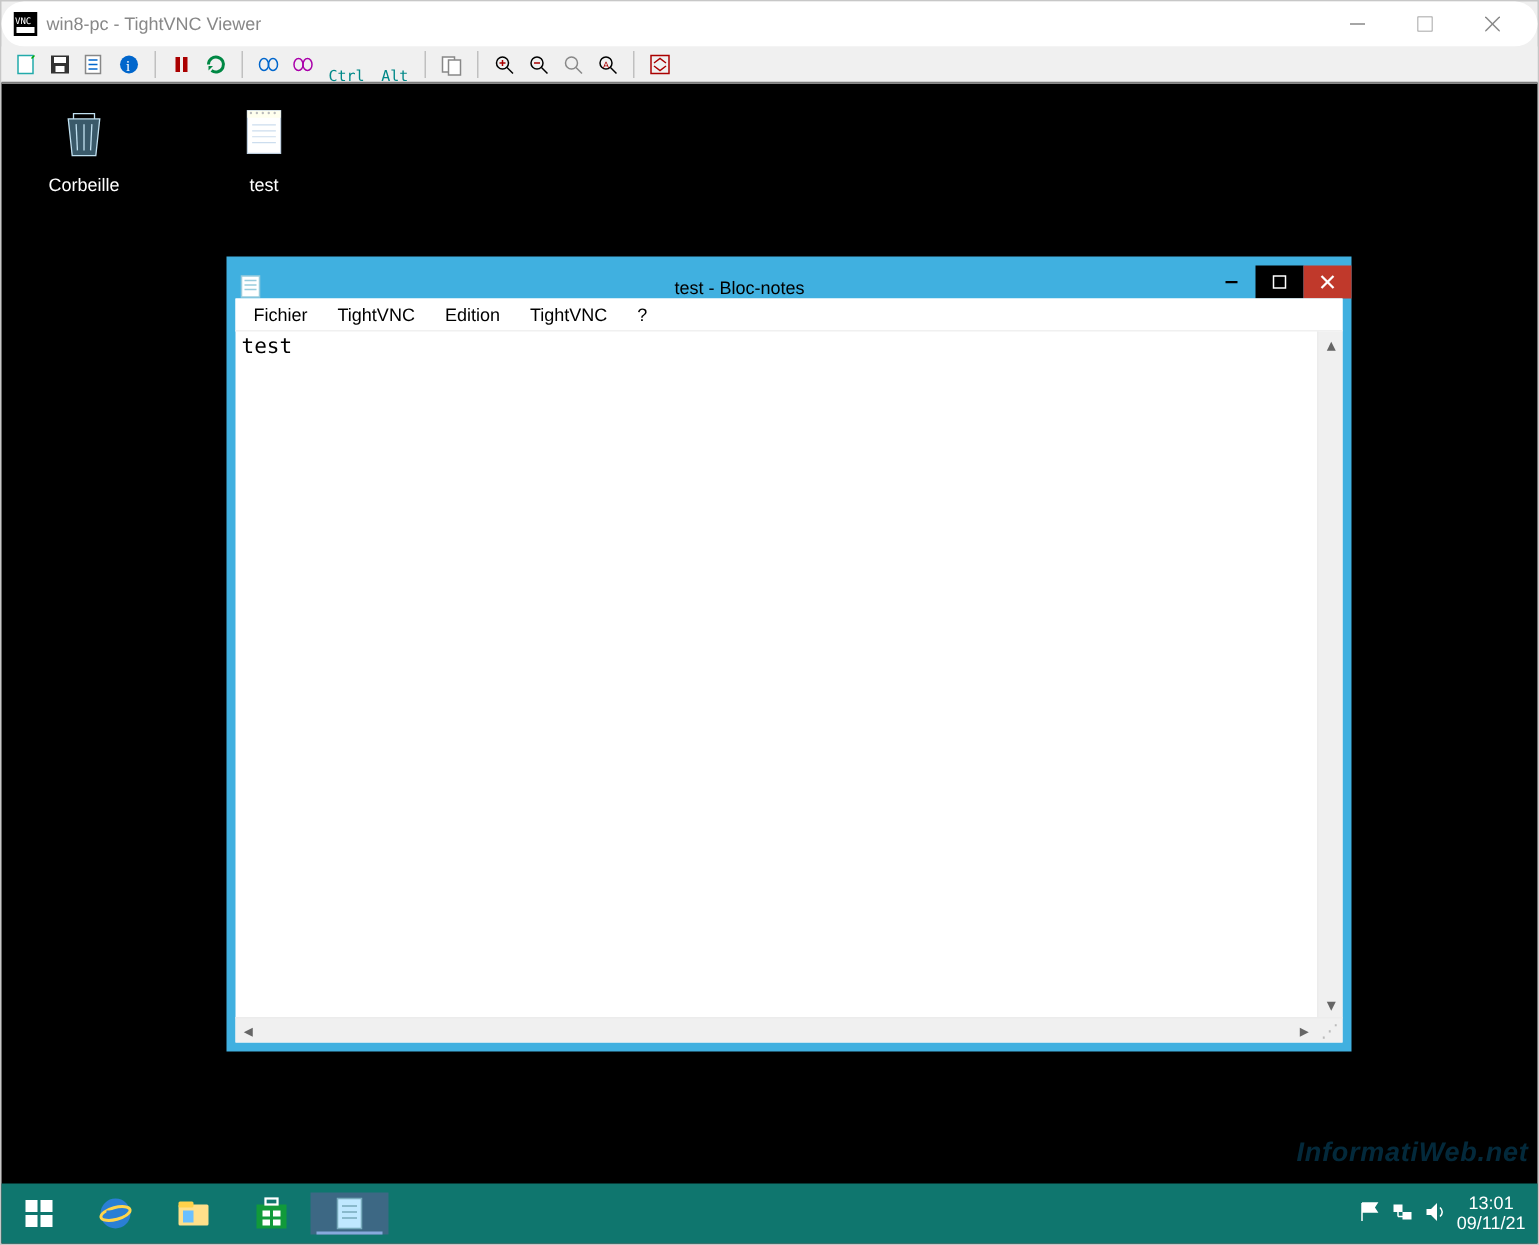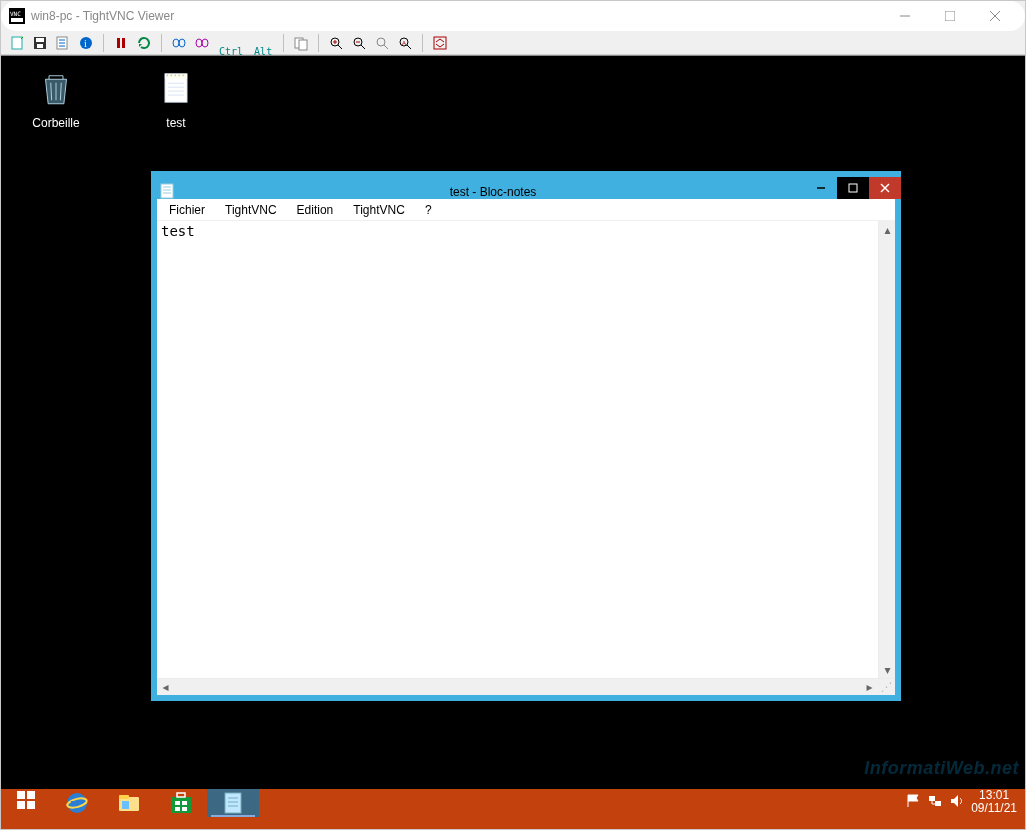--- a/index.html
+++ b/index.html
@@ -35,21 +35,21 @@
   .np-inner { flex: 1; margin: 0 6px 6px 6px; background: #fff; display: flex; flex-direction: column; }
   .np-menu { height: 22px; background: #fff; border-bottom: 1px solid #f0f0f0; display: flex; align-items: center; padding: 0 4px; gap: 4px; font-size: 12px; }
   .np-menu .mitem { padding: 2px 8px; cursor: default; }
   .np-body { flex: 1; display: flex; }
   .np-text { flex: 1; padding: 2px 4px; font-family: Consolas, monospace; font-size: 14px; border: none; outline: none; resize: none; white-space: pre; }
   .np-vscroll { width: 17px; background: #f0f0f0; border-left: 1px solid #ececec; display: flex; flex-direction: column; justify-content: space-between; }
   .np-hscroll { height: 17px; background: #f0f0f0; border-top: 1px solid #ececec; display: flex; justify-content: space-between; align-items: center; }
   .scroll-arrow { width: 17px; height: 17px; display: flex; align-items: center; justify-content: center; color: #666; }
 
   
-  .taskbar { position: absolute; left: 0; right: 0; bottom: 0; height: 40px; background: #c2410c; display: flex; align-items: flex-start; color: #fff; }
+  .taskbar { position: absolute; left: 0; right: 0; bottom: 0; height: 40px; background: #0f766e; display: flex; align-items: center; color: #fff; }
   .start-btn { width: 50px; display: flex; align-items: center; justify-content: center; }
   .task-btn { width: 52px; display: flex; align-items: center; justify-content: center; position: relative; }
   .task-btn.active { background: #3d6884; }
   .task-btn.active::after { content:""; position:absolute; left:4px; right:4px; bottom:0; height:2px; background:#8ad; }
   .tray { margin-left: auto; display: flex; align-items: center; padding: 0 8px; gap: 6px; }
   .clock { font-size: 12px; text-align: center; line-height: 1.1; }
   .watermark { position: absolute; right: 6px; bottom: 50px; color: #0ea5e9; font-size: 18px; font-style: italic; opacity: .25; font-weight: bold; letter-spacing: .5px; }
 
 </style>
 </head>

